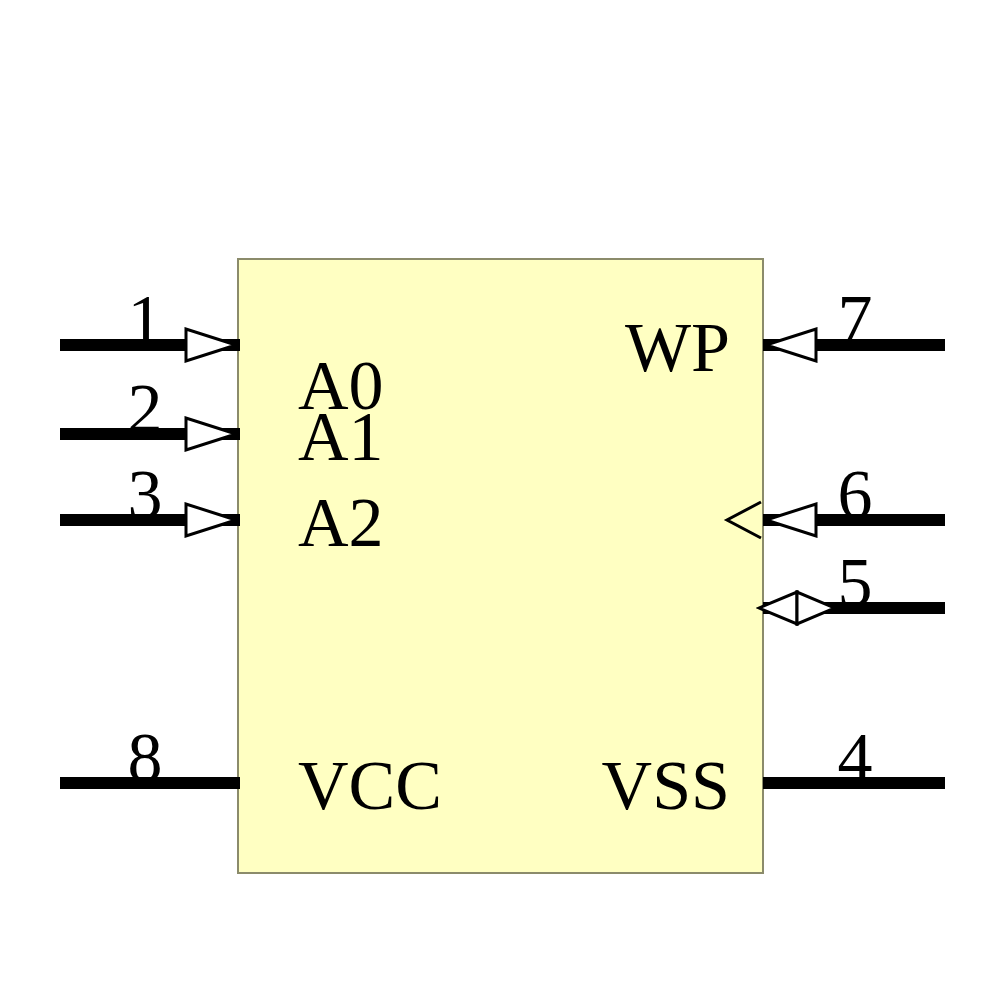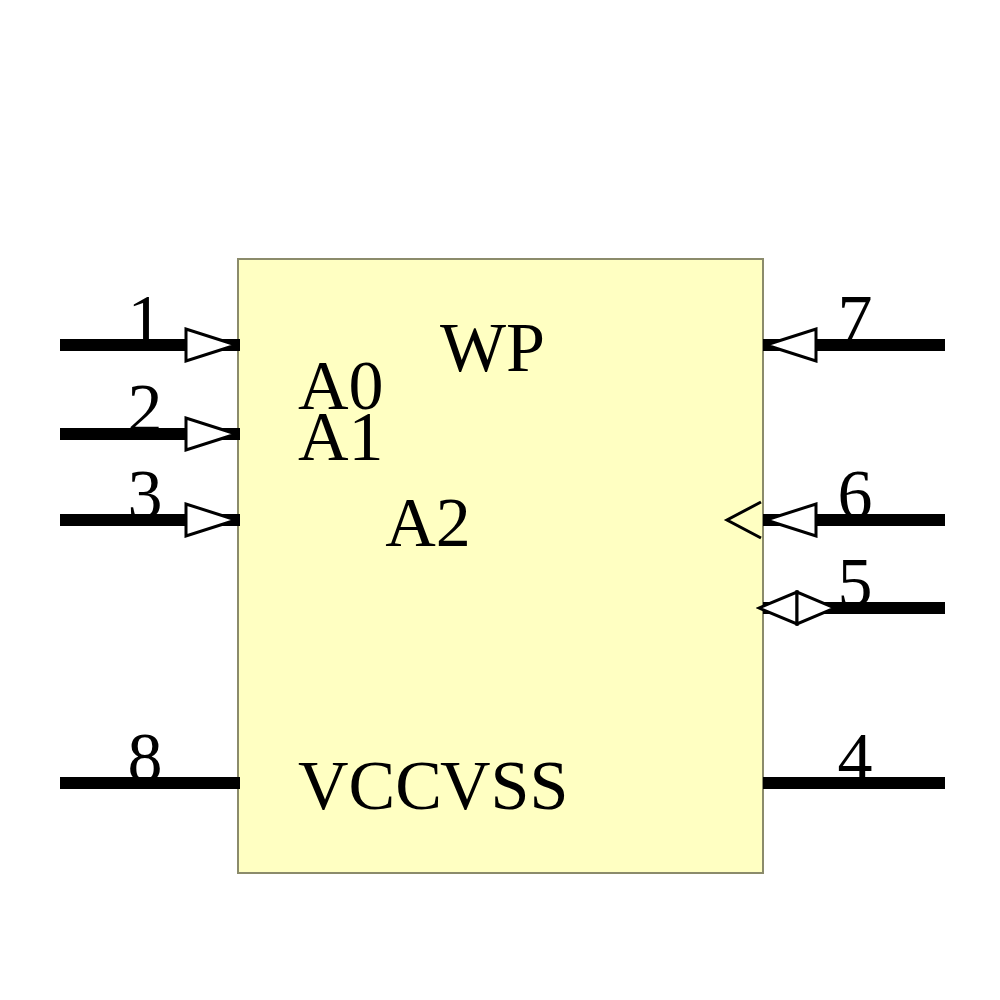--- a/index.html
+++ b/index.html
@@ -52,22 +52,23 @@
     line-height: 72px;
     z-index: 4;
     user-select: none;
   }
   .pin-label.left {
     left: 298px;
     width: 260px;
     text-align: left;
   }
   .pin-label.right {
-    left: 440px;
+    left: 472px;
     width: 258px;
+    text-align: right;
   }
   .arrow {
     position: absolute;
     z-index: 5;
   }
 </style>
 </head>
 <body>
 
 <div class="canvas">
@@ -86,21 +87,21 @@
   <svg class="arrow" style="left:184px; top:416px;" width="54" height="36" viewBox="0 0 54 36">
     <polygon points="2,2 2,34 52,18" fill="#FFFFFF" stroke="#000000" stroke-width="3"></polygon>
   </svg>
   <div class="pin-label left" style="top:401px;">A1</div>
 
   <div class="pin-line left" style="top: 514px; background-color: rgb(0, 0, 0);"></div>
   <div class="pin-number left" style="top:460px;">3</div>
   <svg class="arrow" style="left:184px; top:502px;" width="54" height="36" viewBox="0 0 54 36">
     <polygon points="2,2 2,34 52,18" fill="#FFFFFF" stroke="#000000" stroke-width="3"></polygon>
   </svg>
-  <div class="pin-label left" style="top:487px;text-align:center;">A2</div>
+  <div class="pin-label left" style="top:487px;">A2</div>
 
   <div class="pin-line left" style="top: 777px; background-color: rgb(0, 0, 0);"></div>
   <div class="pin-number left" style="top:723px;">8</div>
   <div class="pin-label left" style="top:750px;">VCC</div>
 
   <div class="pin-line right" style="top: 339px; background-color: rgb(0, 0, 0);"></div>
   <div class="pin-number right" style="top:285px;">7</div>
   <svg class="arrow" style="left:764px; top:327px;" width="54" height="36" viewBox="0 0 54 36">
     <polygon points="52,2 52,34 2,18" fill="#FFFFFF" stroke="#000000" stroke-width="3"></polygon>
   </svg>

